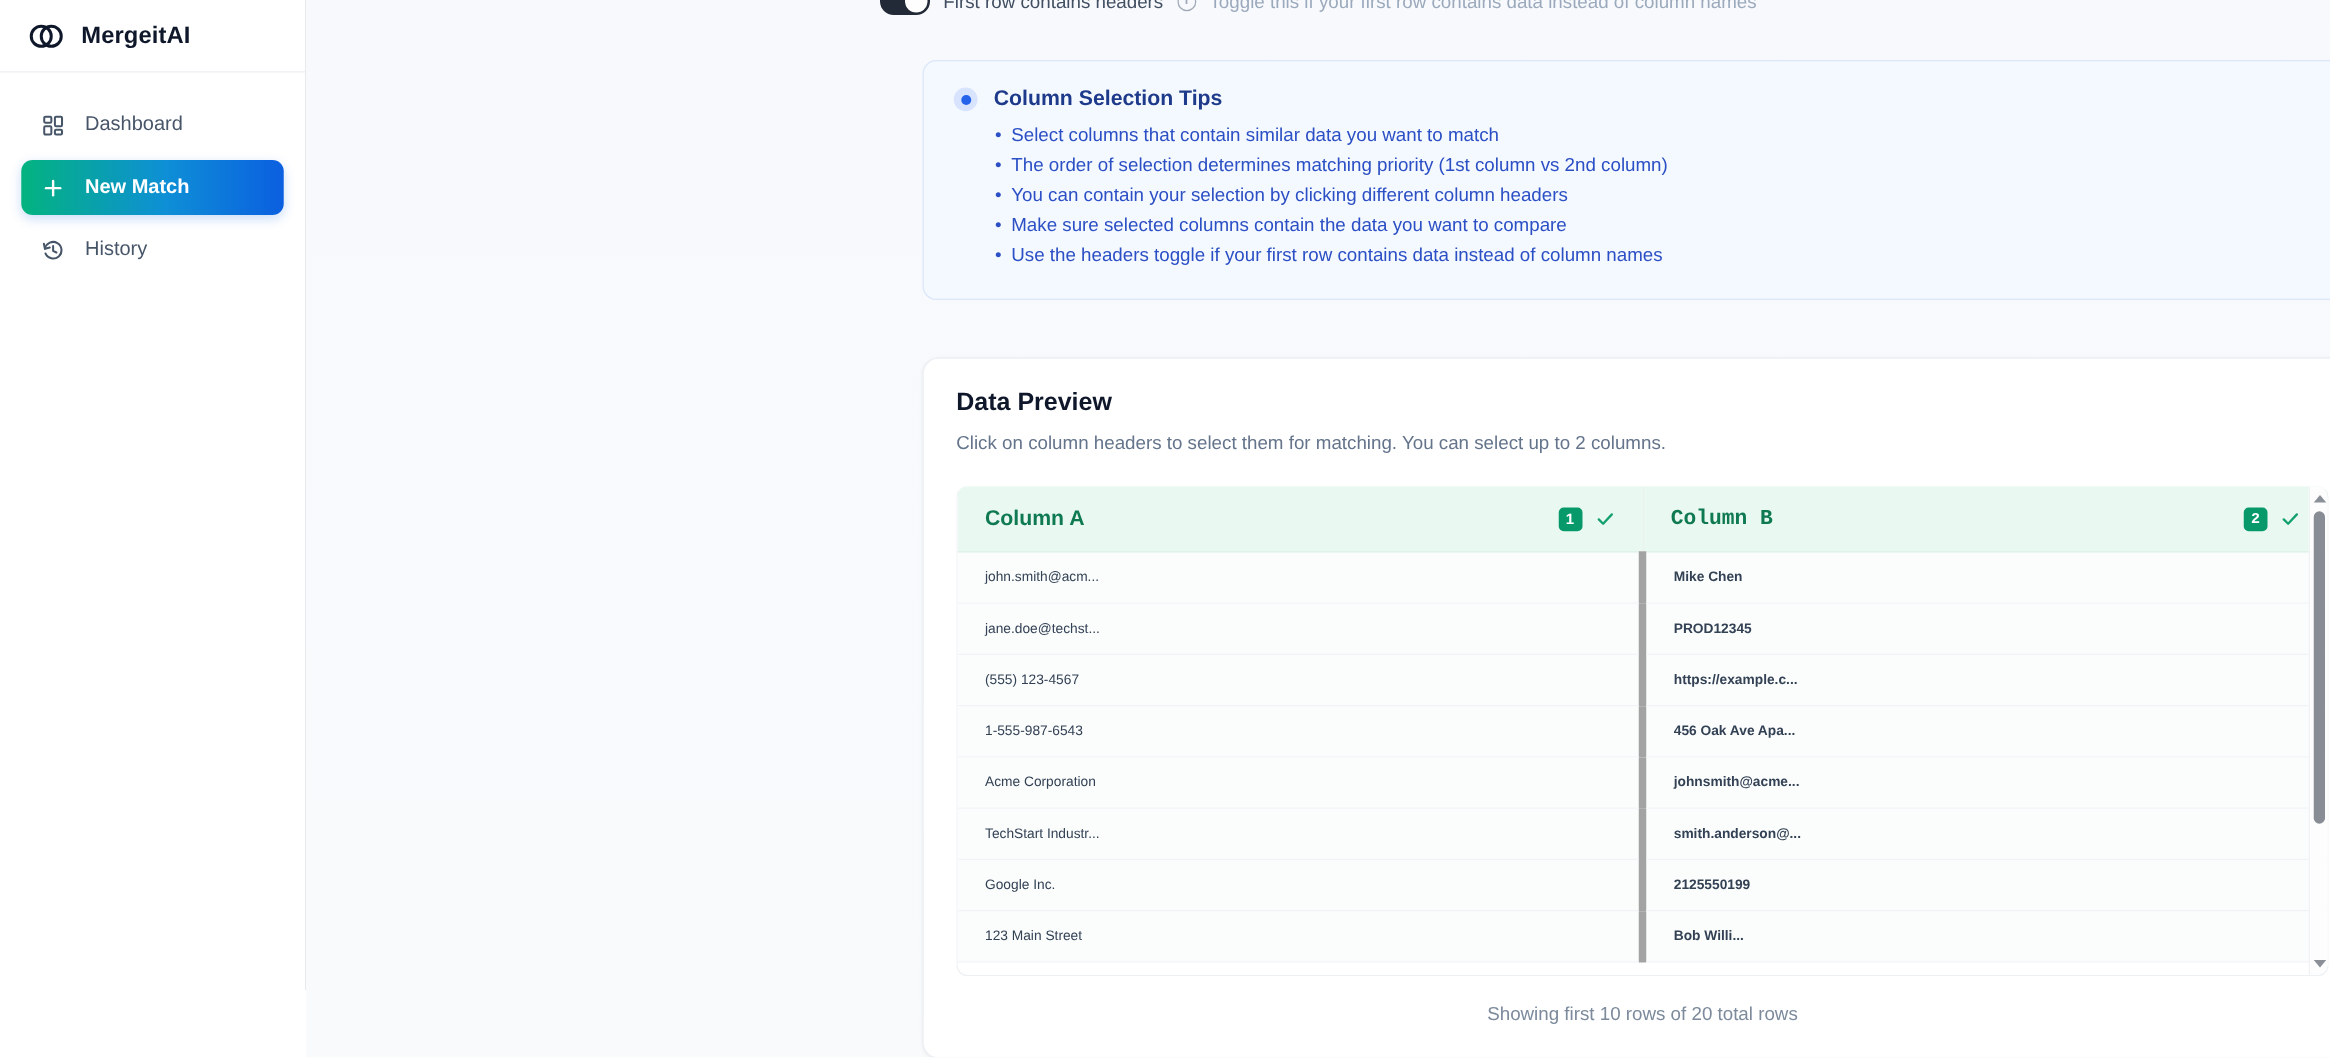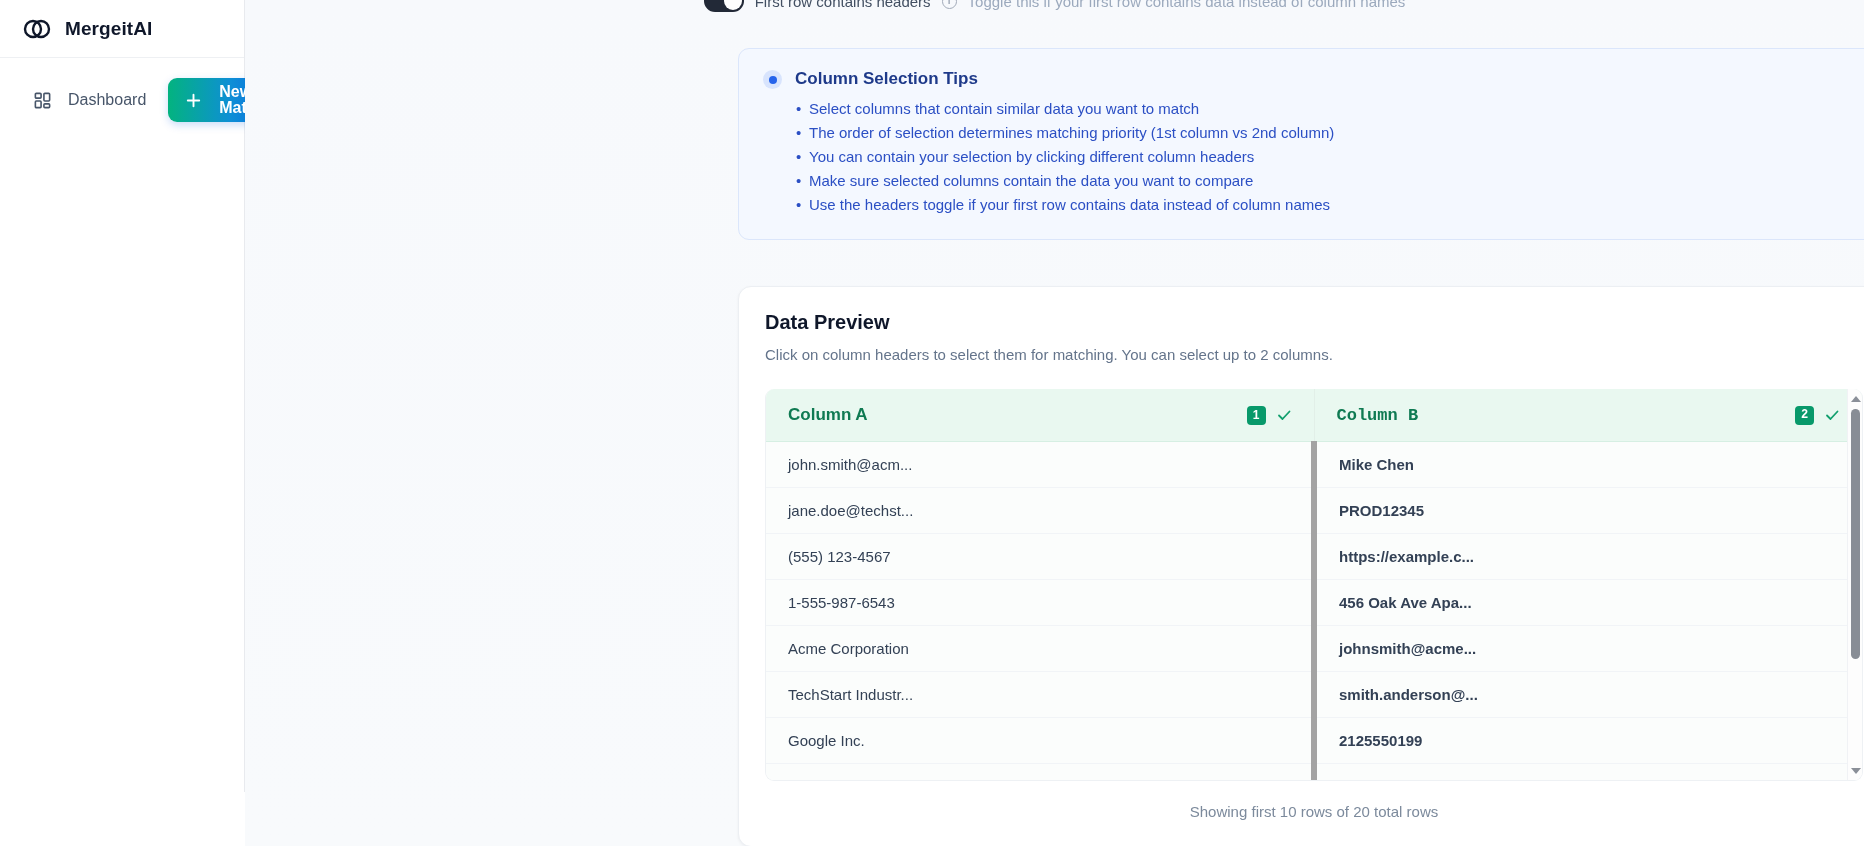--- a/index.html
+++ b/index.html
@@ -18,21 +18,21 @@
     border-right: 1px solid #e8eaee;
     display: flex; flex-direction: column;
   }
   .brand {
     height: 58px; display: flex; align-items: center; gap: 13px;
     padding: 0 22px; border-bottom: 1px solid #eef0f3;
   }
   .brand-logo { width: 30px; height: 24px; flex: 0 0 30px; }
   .brand-name { font-size: 19px; font-weight: bold; color: #0f172a; letter-spacing: .1px; }
 
-  .nav { padding: 20px 17px 0 17px; display: flex; flex-direction: row; gap: 6px; }
+  .nav { padding: 20px 17px 0 17px; display: flex; flex-direction: column; gap: 6px; }
   .nav-item {
     height: 44px; display: flex; align-items: center; gap: 16px;
     padding: 0 16px; border-radius: 9px; cursor: pointer;
     color: #475569; font-size: 16px;
   }
   .nav-item .ic { width: 19px; height: 19px; flex: 0 0 19px; display:flex; align-items:center; justify-content:center; }
   .nav-item.active {
     background: linear-gradient(90deg, #03b37f 0%, #0e8fd6 55%, #0b5fe0 100%);
     color: #ffffff; font-weight: bold;
     box-shadow: 0 3px 9px rgba(11,95,224,.22);
@@ -121,21 +121,21 @@
   }
   th .th-in { display: flex; align-items: center; justify-content: space-between; }
   th .badges { display: flex; align-items: center; gap: 10px; }
   .num-badge {
     background: #08996a; color: #fff; font-size: 12px; font-weight: bold;
     min-width: 19px; height: 19px; border-radius: 4px;
     display: inline-flex; align-items: center; justify-content: center; padding: 0 4px;
   }
   .check { width: 16px; height: 16px; }
   td {
-    padding: 14px 22px; font-size: 15px; color: #334155;
+    padding: 14px 22px; font-size: 11px; color: #334155;
     border-bottom: 1px solid #f1f4f7; background: #fbfdfc;
     white-space: nowrap; overflow: hidden;
   }
   td.colb { border-left: 6px solid #a3a3a3; font-weight: bold; }
   th.colb { border-left: 1px solid #e2efe8; font-family: Liberation Mono, monospace; }
 
   
   .vscroll {
     position: absolute; top: 0; right: 0; width: 15px; height: 100%;
     background: #fdfdfd; border-left: 1px solid #f0f2f5;

